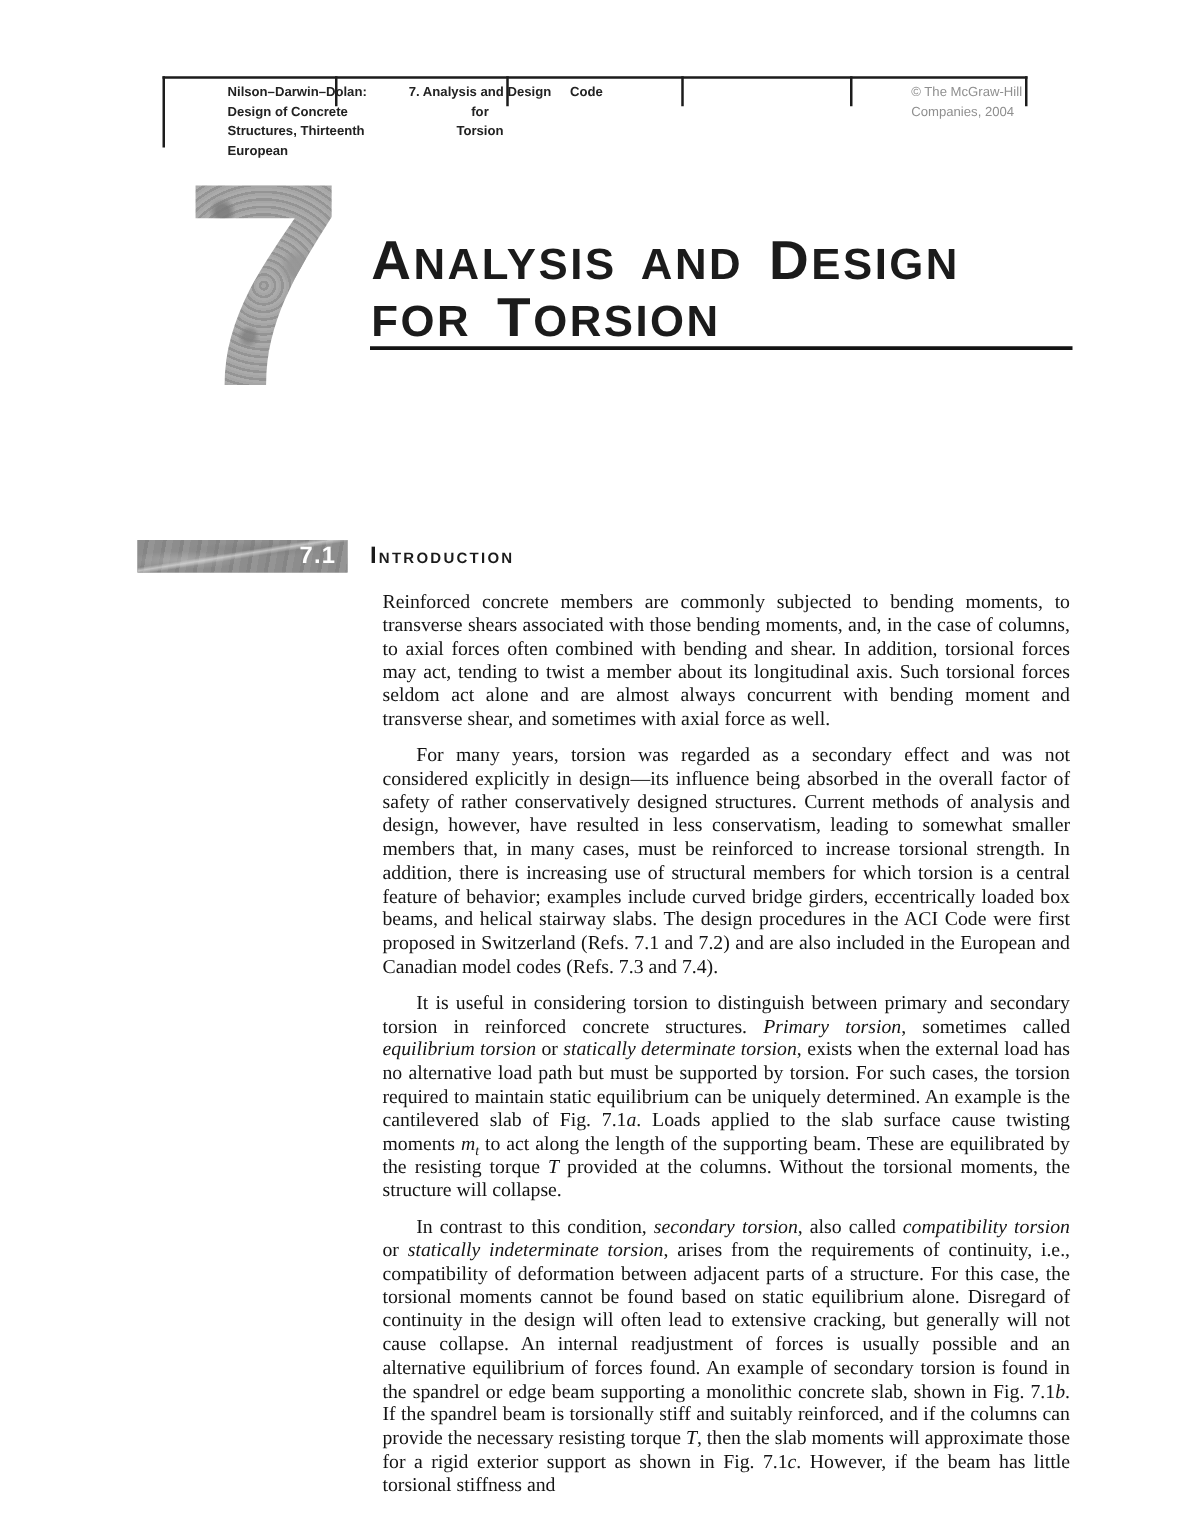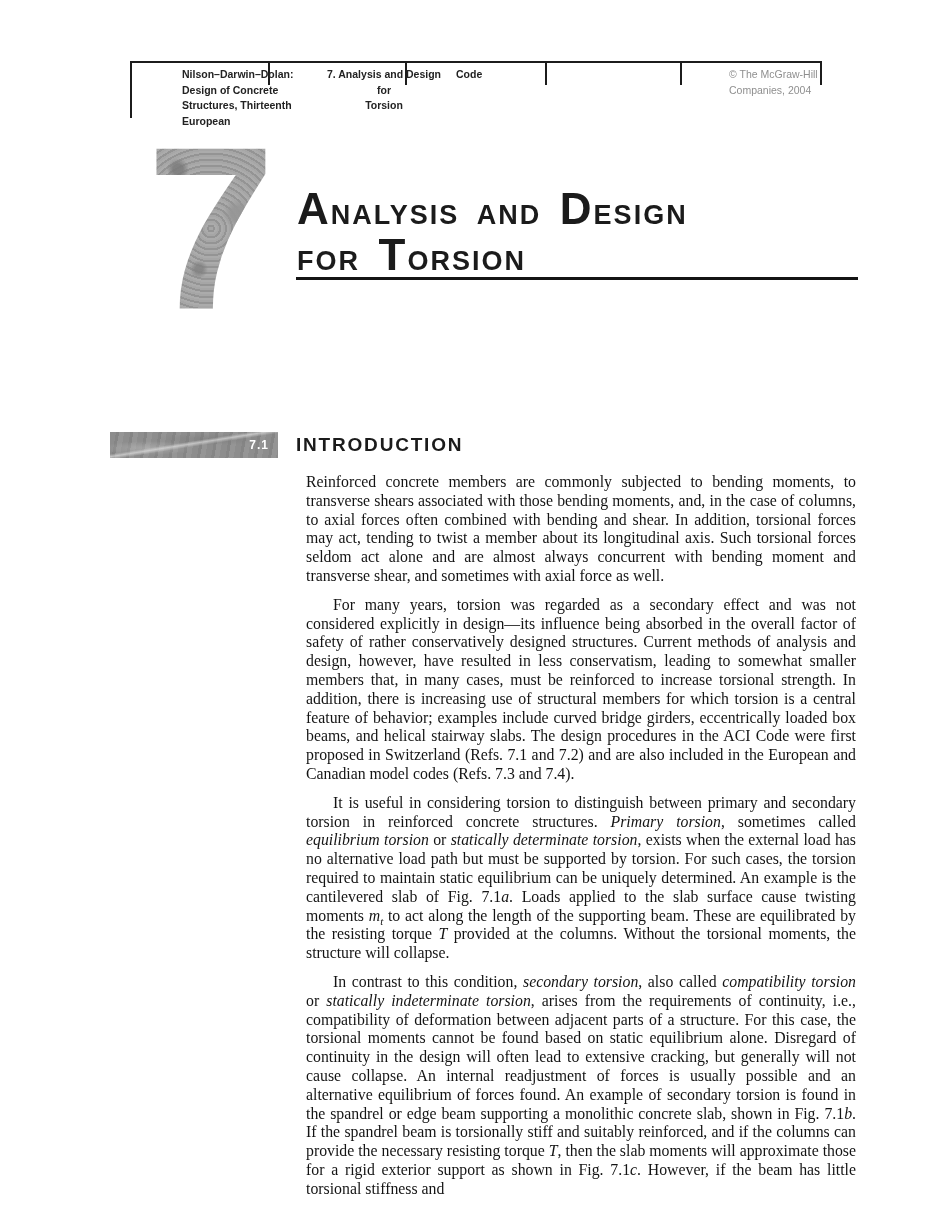--- a/index.html
+++ b/index.html
@@ -35,38 +35,38 @@
              radial-gradient(circle at 80% 85%, rgba(175,175,175,.9) 0 6px, rgba(175,175,175,0) 13px),
              repeating-radial-gradient(circle at 50% 50%, #a6a6a6 0 2px, #949494 2px 4px, #ababab 4px 6px);
            -webkit-background-clip:text;background-clip:text;
            filter:blur(.6px);}
 
   
   .chapter-title{position:absolute;left:297px;top:186px;font-family:"Liberation Sans",sans-serif;
                  font-weight:bold;color:#1b1b1b;}
   .title-line{height:46px;letter-spacing:2px;word-spacing:9px;white-space:nowrap;}
   .cap-big{font-size:44px;line-height:46px;}
-  .cap-small{font-size:27px;line-height:46px;}
+  .cap-small{font-size:35px;line-height:46px;}
   .title-rule{position:absolute;left:296px;top:277px;width:562px;height:3px;background:#141414;}
 
   
   .section-bar{position:absolute;left:110px;top:432px;width:168px;height:26px;
                background-color:#8e8e8e;
                background-image:
                  linear-gradient(171deg, rgba(230,230,230,0) 42%, rgba(225,225,225,.65) 47%, rgba(230,230,230,0) 53%),
                  radial-gradient(ellipse 46px 7px at 22% 62%, rgba(200,200,200,.45), rgba(200,200,200,0)),
                  radial-gradient(ellipse 60px 6px at 60% 28%, rgba(120,120,120,.5), rgba(120,120,120,0)),
                  repeating-linear-gradient(100deg, #8d8d8d 0 6px, #858585 6px 9px, #959595 9px 14px);
                color:#ffffff;font-family:"Liberation Sans",sans-serif;font-weight:bold;
-               font-size:12px;line-height:26px;text-align:right;padding-right:9px;
+               font-size:19px;line-height:26px;text-align:right;padding-right:9px;
                box-sizing:border-box;letter-spacing:1px;}
   .section-heading{position:absolute;left:296px;top:433px;font-family:"Liberation Sans",sans-serif;
                    font-weight:bold;color:#1b1b1b;letter-spacing:1.8px;white-space:nowrap;}
   .section-heading .cap-big{font-size:19px;line-height:24px;}
-  .section-heading .cap-small{font-size:19px;line-height:24px;}
+  .section-heading .cap-small{font-size:12px;line-height:24px;}
 
   
   .body-text{position:absolute;left:296px;top:463px;width:570px;
              font-size:15.8px;line-height:18.8px;text-align:justify;color:#141414;}
   .body-text p{margin:10px;text-indent:27px;}
   .body-text p.first{text-indent:0;}
   .it{font-style:italic;}
   sub{font-size:11px;line-height:0;}
 
   

